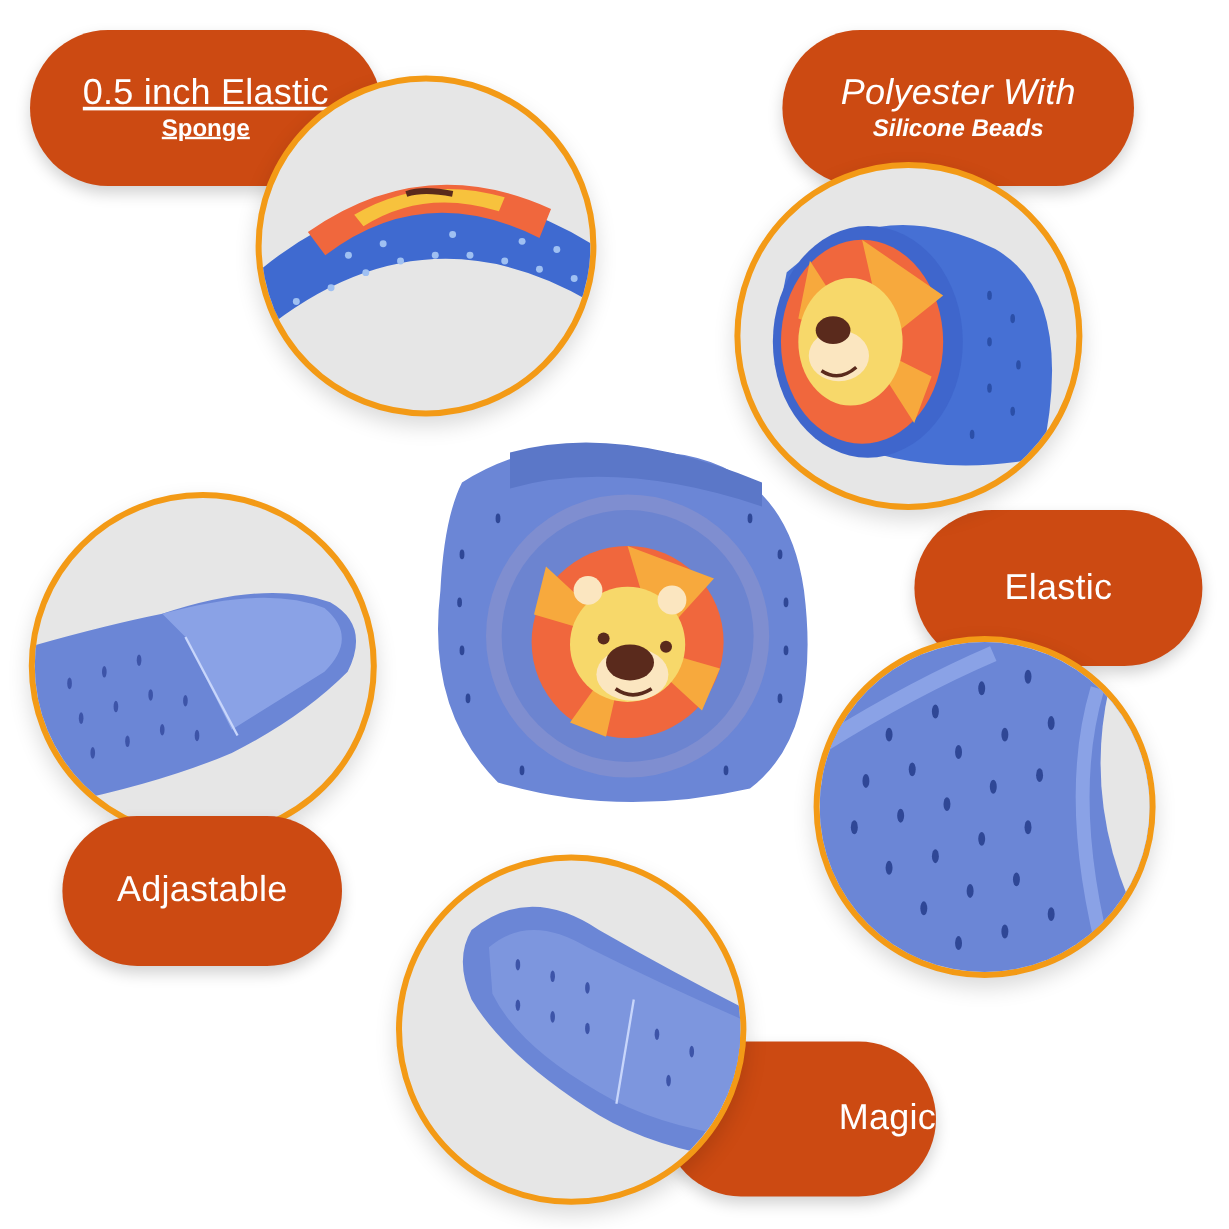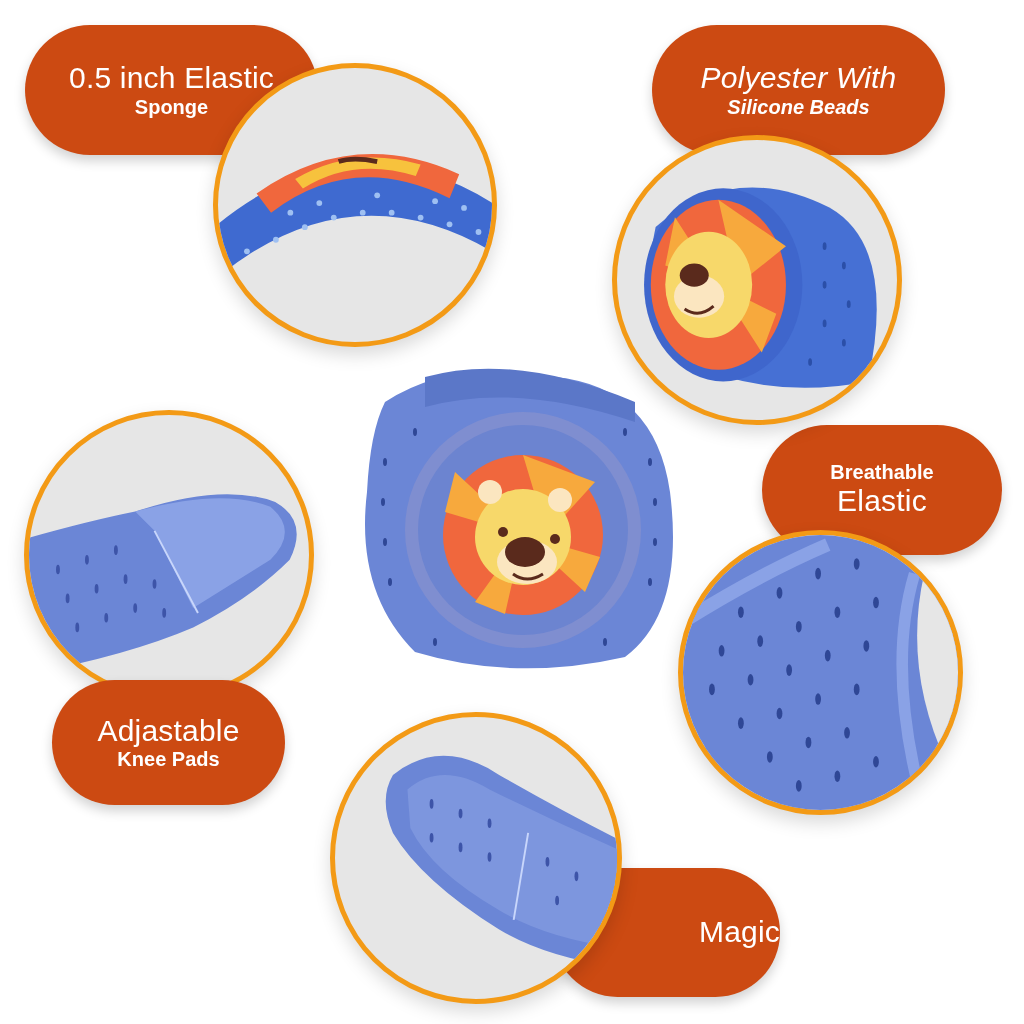--- a/index.html
+++ b/index.html
@@ -34,21 +34,21 @@
   .product {
     position: absolute;
     left: 355px; top: 352px; width: 322px; height: 326px;
     z-index: 2;
   }
   .product svg { width: 100%; height: 100%; }
 </style>
 </head>
 <body>
 
-<div class="pill" style="left:25px; top:25px; width:293px; height:130px;">
+<div class="pill" style="left:25px; top:25px; width:293px; height:130px;text-decoration:underline;">
   <span class="l1">0.5 inch Elastic</span>
   <span class="l2">Sponge</span>
 </div>
 <div class="circle" style="left:213px; top:63px; width:284px; height:284px;">
   <svg viewBox="0 0 284 284">
     <path d="M-10 170 Q140 40 300 150 L300 200 Q140 95 -10 225 Z" fill="#3f6ad0"></path>
     <path d="M40 130 Q140 60 250 110 L240 135 Q140 85 55 150 Z" fill="#f0673d"></path>
     <path d="M80 115 Q140 80 210 100 L205 112 Q140 92 88 125 Z" fill="#f7c23d"></path>
     <path d="M125 97 Q140 92 165 97" stroke="#5a2a1c" stroke-width="5" fill="none"></path>
     <g fill="#9fc0f2">
@@ -144,25 +144,23 @@
       <ellipse cx="50" cy="220" rx="2" ry="5"></ellipse>
         <ellipse cx="80" cy="210" rx="2" ry="5"></ellipse>
         <ellipse cx="110" cy="200" rx="2" ry="5"></ellipse>
       <ellipse cx="130" cy="175" rx="2" ry="5"></ellipse>
         <ellipse cx="140" cy="205" rx="2" ry="5"></ellipse>
     </g>
   </svg>
 </div>
 <div class="pill" style="left:52px; top:680px; width:233px; height:125px; z-index:3;justify-content:center;">
   <span class="l1">Adjastable</span>
-  <span class="l2">Knee Pads</span>
 </div>
 
 <div class="pill" style="left:762px; top:425px; width:240px; height:130px;">
-  <span class="l2">Breathable</span>
   <span class="l1">Elastic</span>
 </div>
 <div class="circle" style="left:678px; top:530px; width:285px; height:285px;">
   <svg viewBox="0 0 285 285">
     <rect x="0" y="0" width="285" height="285" fill="#6b86d6"></rect>
     <path d="M0 90 Q80 40 150 10" stroke="#8aa2e6" stroke-width="14" fill="none"></path>
     <path d="M240 40 Q210 140 250 285" stroke="#8aa2e6" stroke-width="12" fill="none"></path>
     <path d="M250 40 Q225 150 285 260 L285 0 Z" fill="#e6e6e6"></path>
     <g fill="#2f4796">
       <ellipse cx="60" cy="80" rx="3" ry="6"></ellipse>

